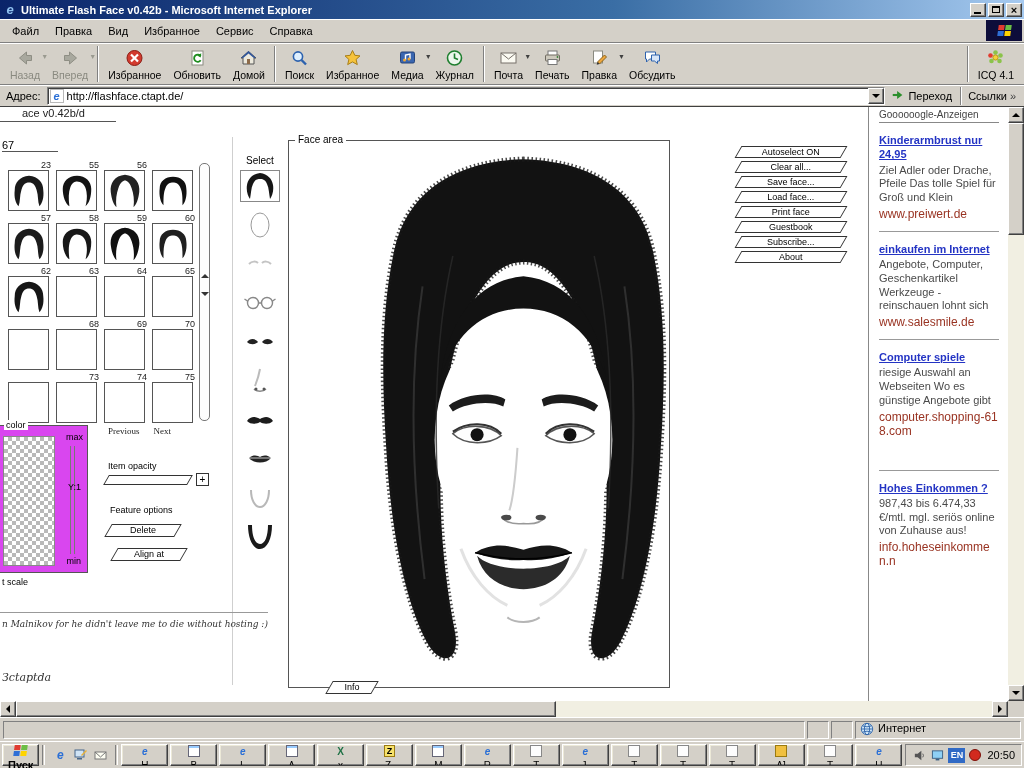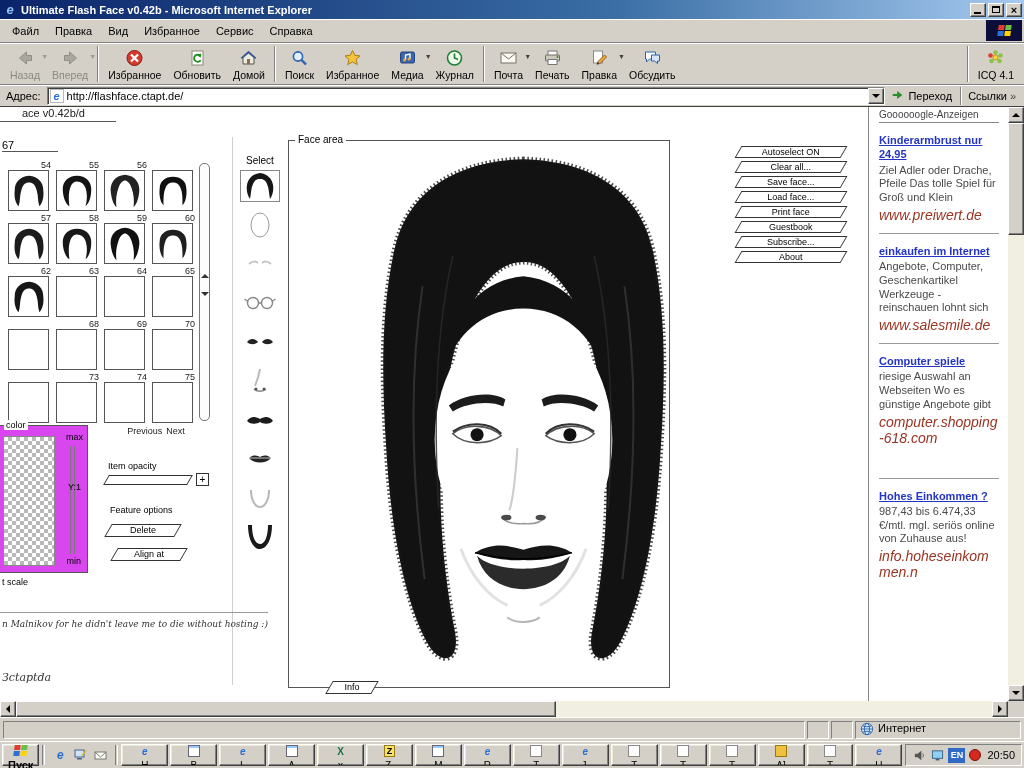--- a/index.html
+++ b/index.html
@@ -69,21 +69,21 @@
   .gscroll .up { top:110px; border-bottom-color:#333; border-top-width:0; }
   .gscroll .dn { top:128px; border-top-color:#333; border-bottom-width:0; }
 
   .vrule { position:absolute; left:232px; top:30px; height:548px; border-left:1px solid #cfcfcf; }
 
   .prevnext { position:absolute; left:108px; top:307px; width:96px; text-align:center; font-size:9px; color:#222; }
   .pn-arrows { display:flex; justify-content:center; gap:18px; margin-bottom:2px; }
   .pn-arrows b { width:0; height:0; border:5px solid transparent; display:block; }
   .pn-prev { border-right-color:#222; border-left-width:0; }
   .pn-next { border-left-color:#222; border-right-width:0; }
-  .pn-labels { display:flex; justify-content:center; gap:4px; }
+  .pn-labels { display:flex; gap:14px;font-family:Liberation Serif, serif; }
 
   
   .color-panel { position:absolute; left:0; top:318px; width:88px; height:148px; border:1px solid #555; border-left:none; background:#d946ef; }
   .cp-title { position:absolute; left:4px; top:-6px; background:#fff; padding:0 2px; font-size:9px; }
   .cp-grid { position:absolute; left:3px; top:10px; width:52px; height:130px; border:1px solid #888;
     background-image:linear-gradient(45deg,#b9b9b9 25%,transparent 25%,transparent 75%,#b9b9b9 75%),linear-gradient(45deg,#b9b9b9 25%,transparent 25%,transparent 75%,#b9b9b9 75%);
     background-size:8px 8px; background-position:0 0,4px 4px; background-color:#fff; }
   .cp-max { position:absolute; right:4px; top:6px; font-size:9px; }
   .cp-min { position:absolute; right:6px; bottom:6px; font-size:9px; }
   .cp-axis { position:absolute; right:6px; top:56px; font-size:9px; }
@@ -118,21 +118,21 @@
   
   .side-btns { position:absolute; left:738px; top:39px; width:108px; }
   .ffbtn { width:106px; height:12px; margin-bottom:3px; }
 
   
   .ads { position:absolute; left:868px; top:0; width:140px; height:594px; border-left:1px solid #888; padding:2px 9px 0 10px; }
   .ads-header { font-size:10px; color:#444; border-bottom:1px solid #888; padding-bottom:2px; margin-bottom:10px; }
   .ad { margin-bottom:10px; }
   .ad-title { color:#2434c4; font-weight:bold; text-decoration:underline; font-size:11px; line-height:1.3; }
   .ad-body { color:#4a4a4a; font-size:11px; line-height:1.25; margin-top:2px; }
-  .ad-url { color:#993322; font-size:14px; margin-top:2px; word-break:break-all;font-style:italic; }
+  .ad-url { color:#993322; font-size:12px; margin-top:2px; word-break:break-all; }
   .ad-sep { border-top:1px solid #999; margin:10px 0; }
 
   
   .vscroll { position:absolute; left:1008px; top:0; width:16px; height:594px; background:#f1efe2; }
   .hscroll-row { position:absolute; left:0; top:701px; width:1024px; height:16px; background:#f1efe2; }
   .sbtn { position:absolute; width:16px; height:16px; background:#d4d0c8; border:1px solid; border-color:#ffffff #404040 #404040 #ffffff; box-shadow:inset -1px -1px 0 #808080; display:flex; align-items:center; justify-content:center; }
   .tri { width:0; height:0; border:4px solid transparent; display:block; }
   .tri-up { border-bottom-color:#000; border-top-width:0; }
   .tri-dn { border-top-color:#000; border-bottom-width:0; }
   .tri-lf { border-right-color:#000; border-left-width:0; }
@@ -349,21 +349,21 @@
   </div>
 
   <div class="content">
 
     <span class="app-header">ace v0.42b/d</span>
     <span class="app-header-line"></span>
     <span class="item-number">67</span>
 
     <div class="grow" style="top:53px">
       <div class="gcell">
-          <span class="gnum">54</span>
+          <span class="gnum">23</span>
           <span class="gbox">
             <svg width="38" height="38" viewBox="0 0 40 38">
               <path d="M20,3 C10,4 5,10 5,18 C4,26 6,32 9,35 C11,30 10,24 12,18 C14,11 17,10 20,10 C23,10 26,11 28,18 C30,24 29,30 31,35 C34,32 36,26 35,18 C35,10 30,4 20,3 Z" fill="#1a1a1a"></path>
             </svg>
           </span>
         </div>
       <div class="gcell">
           <span class="gnum">55</span>
           <span class="gbox">
             <svg width="38" height="38" viewBox="0 0 40 38">

